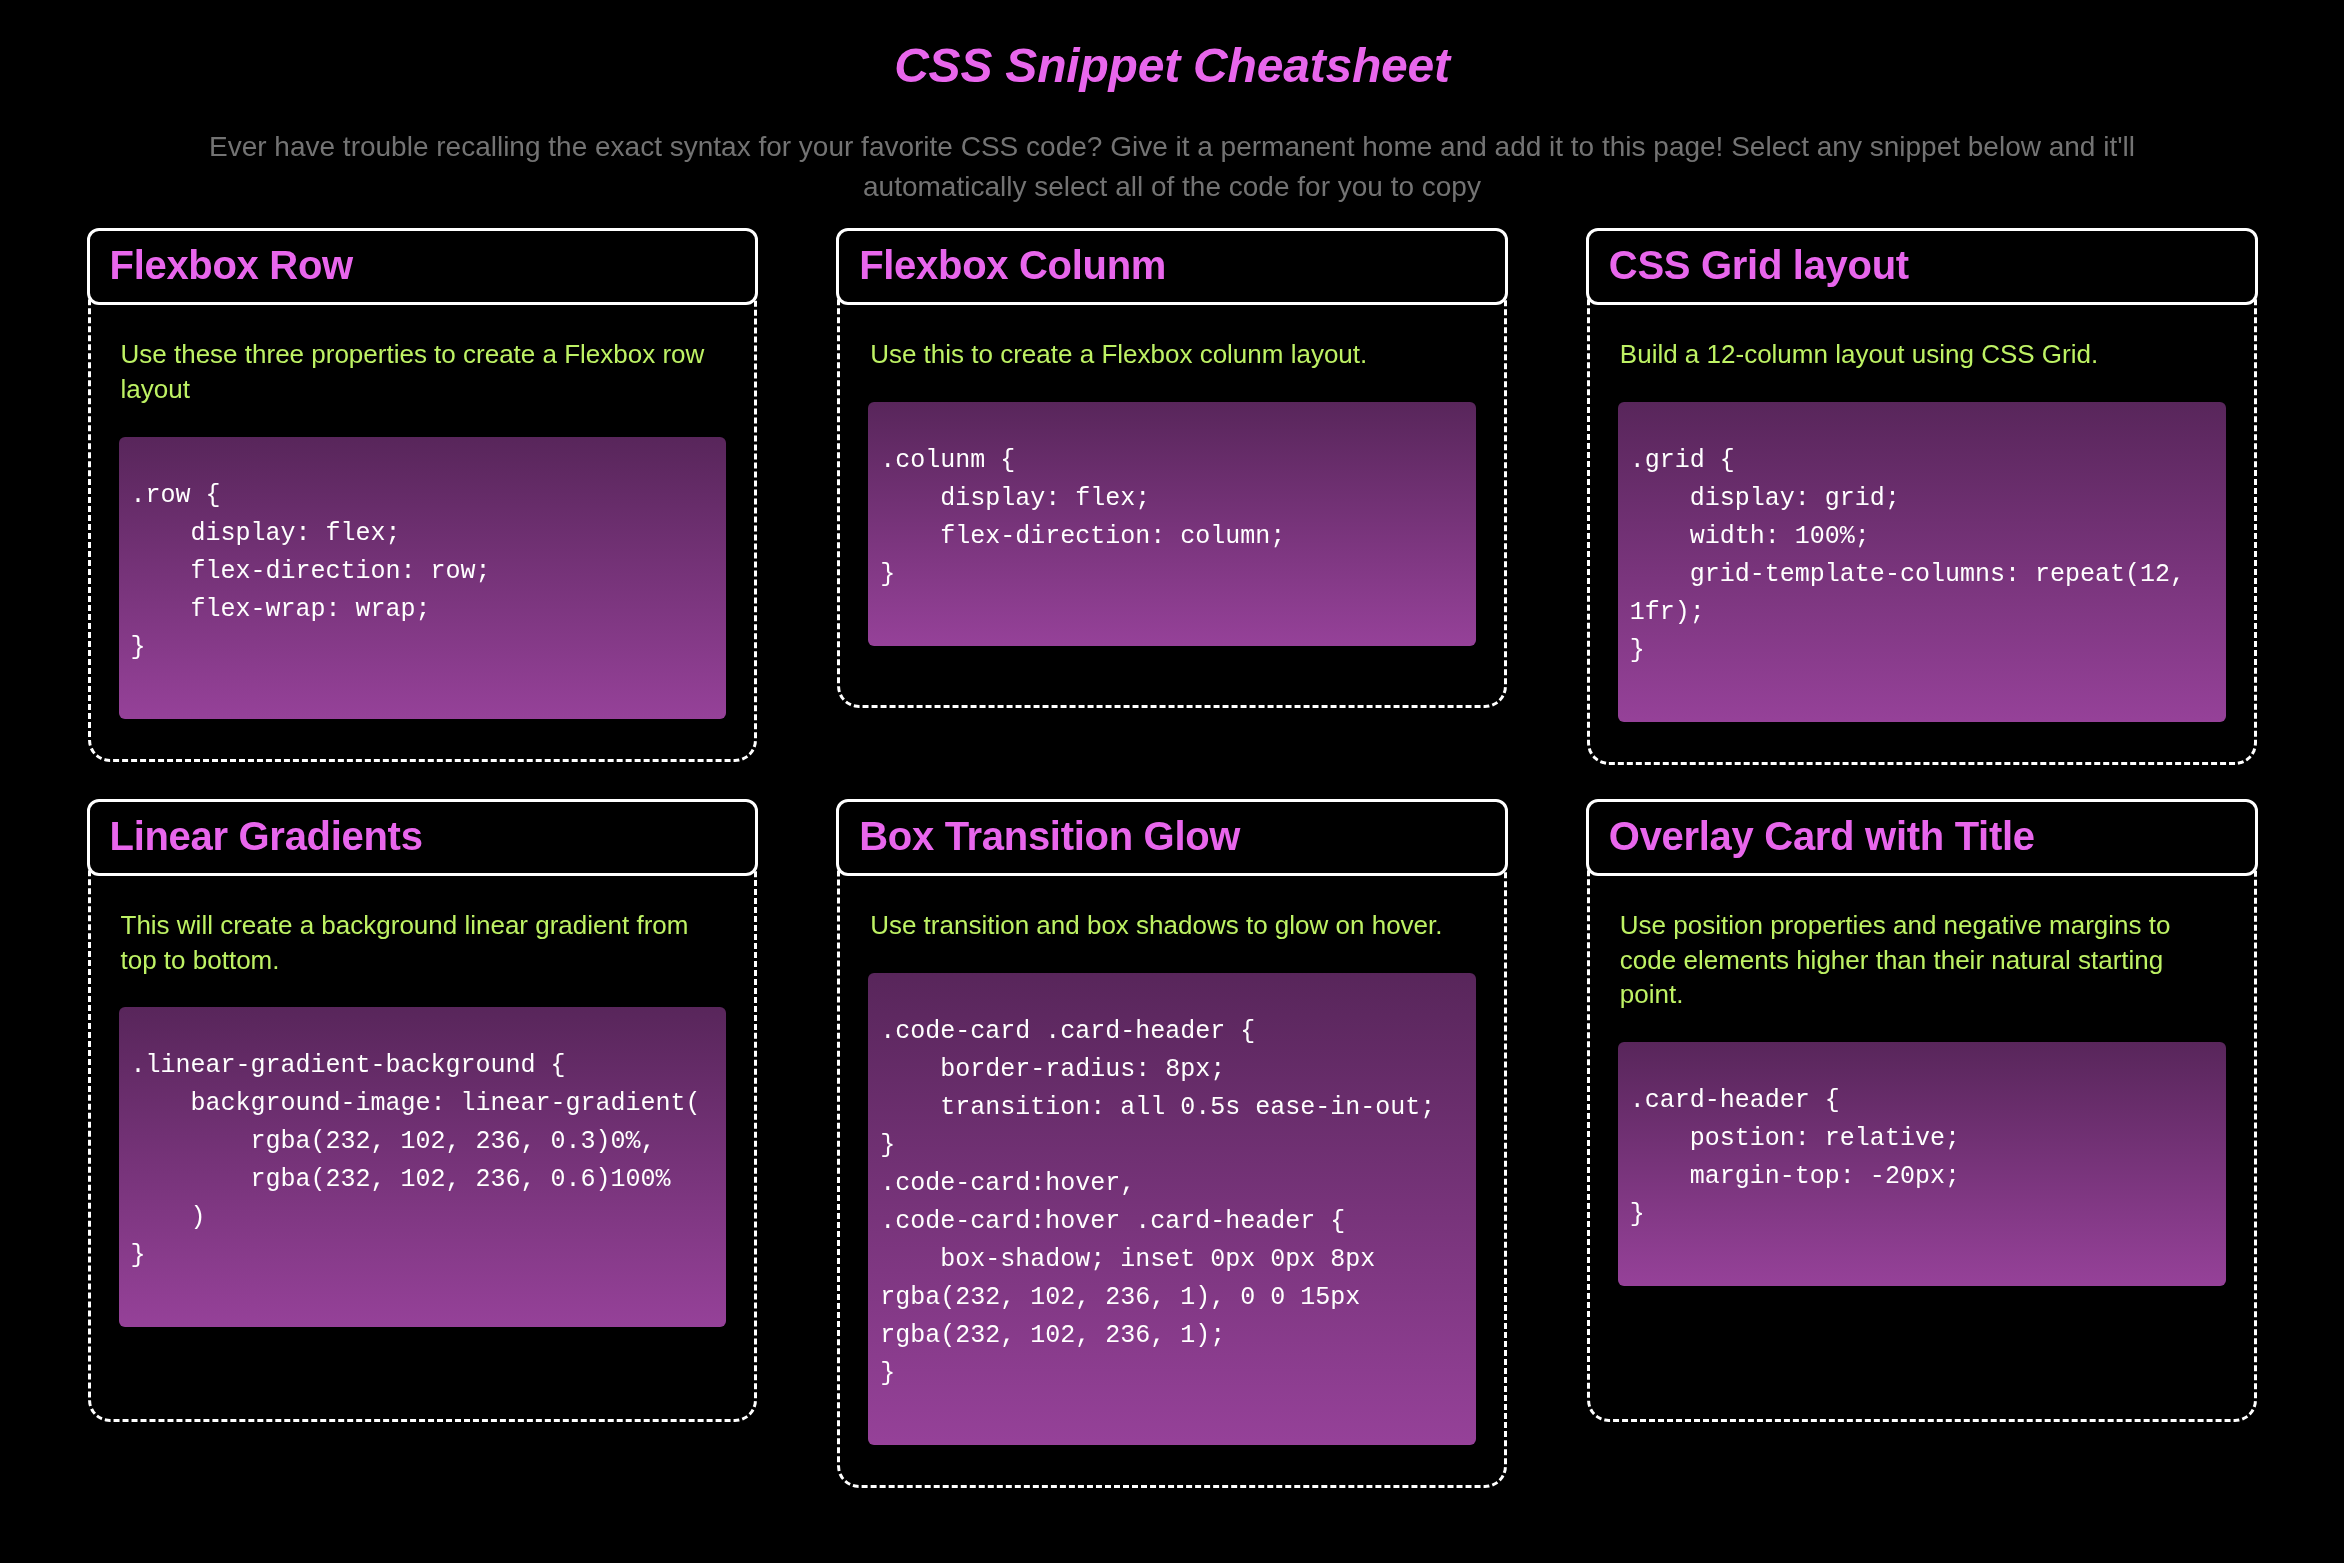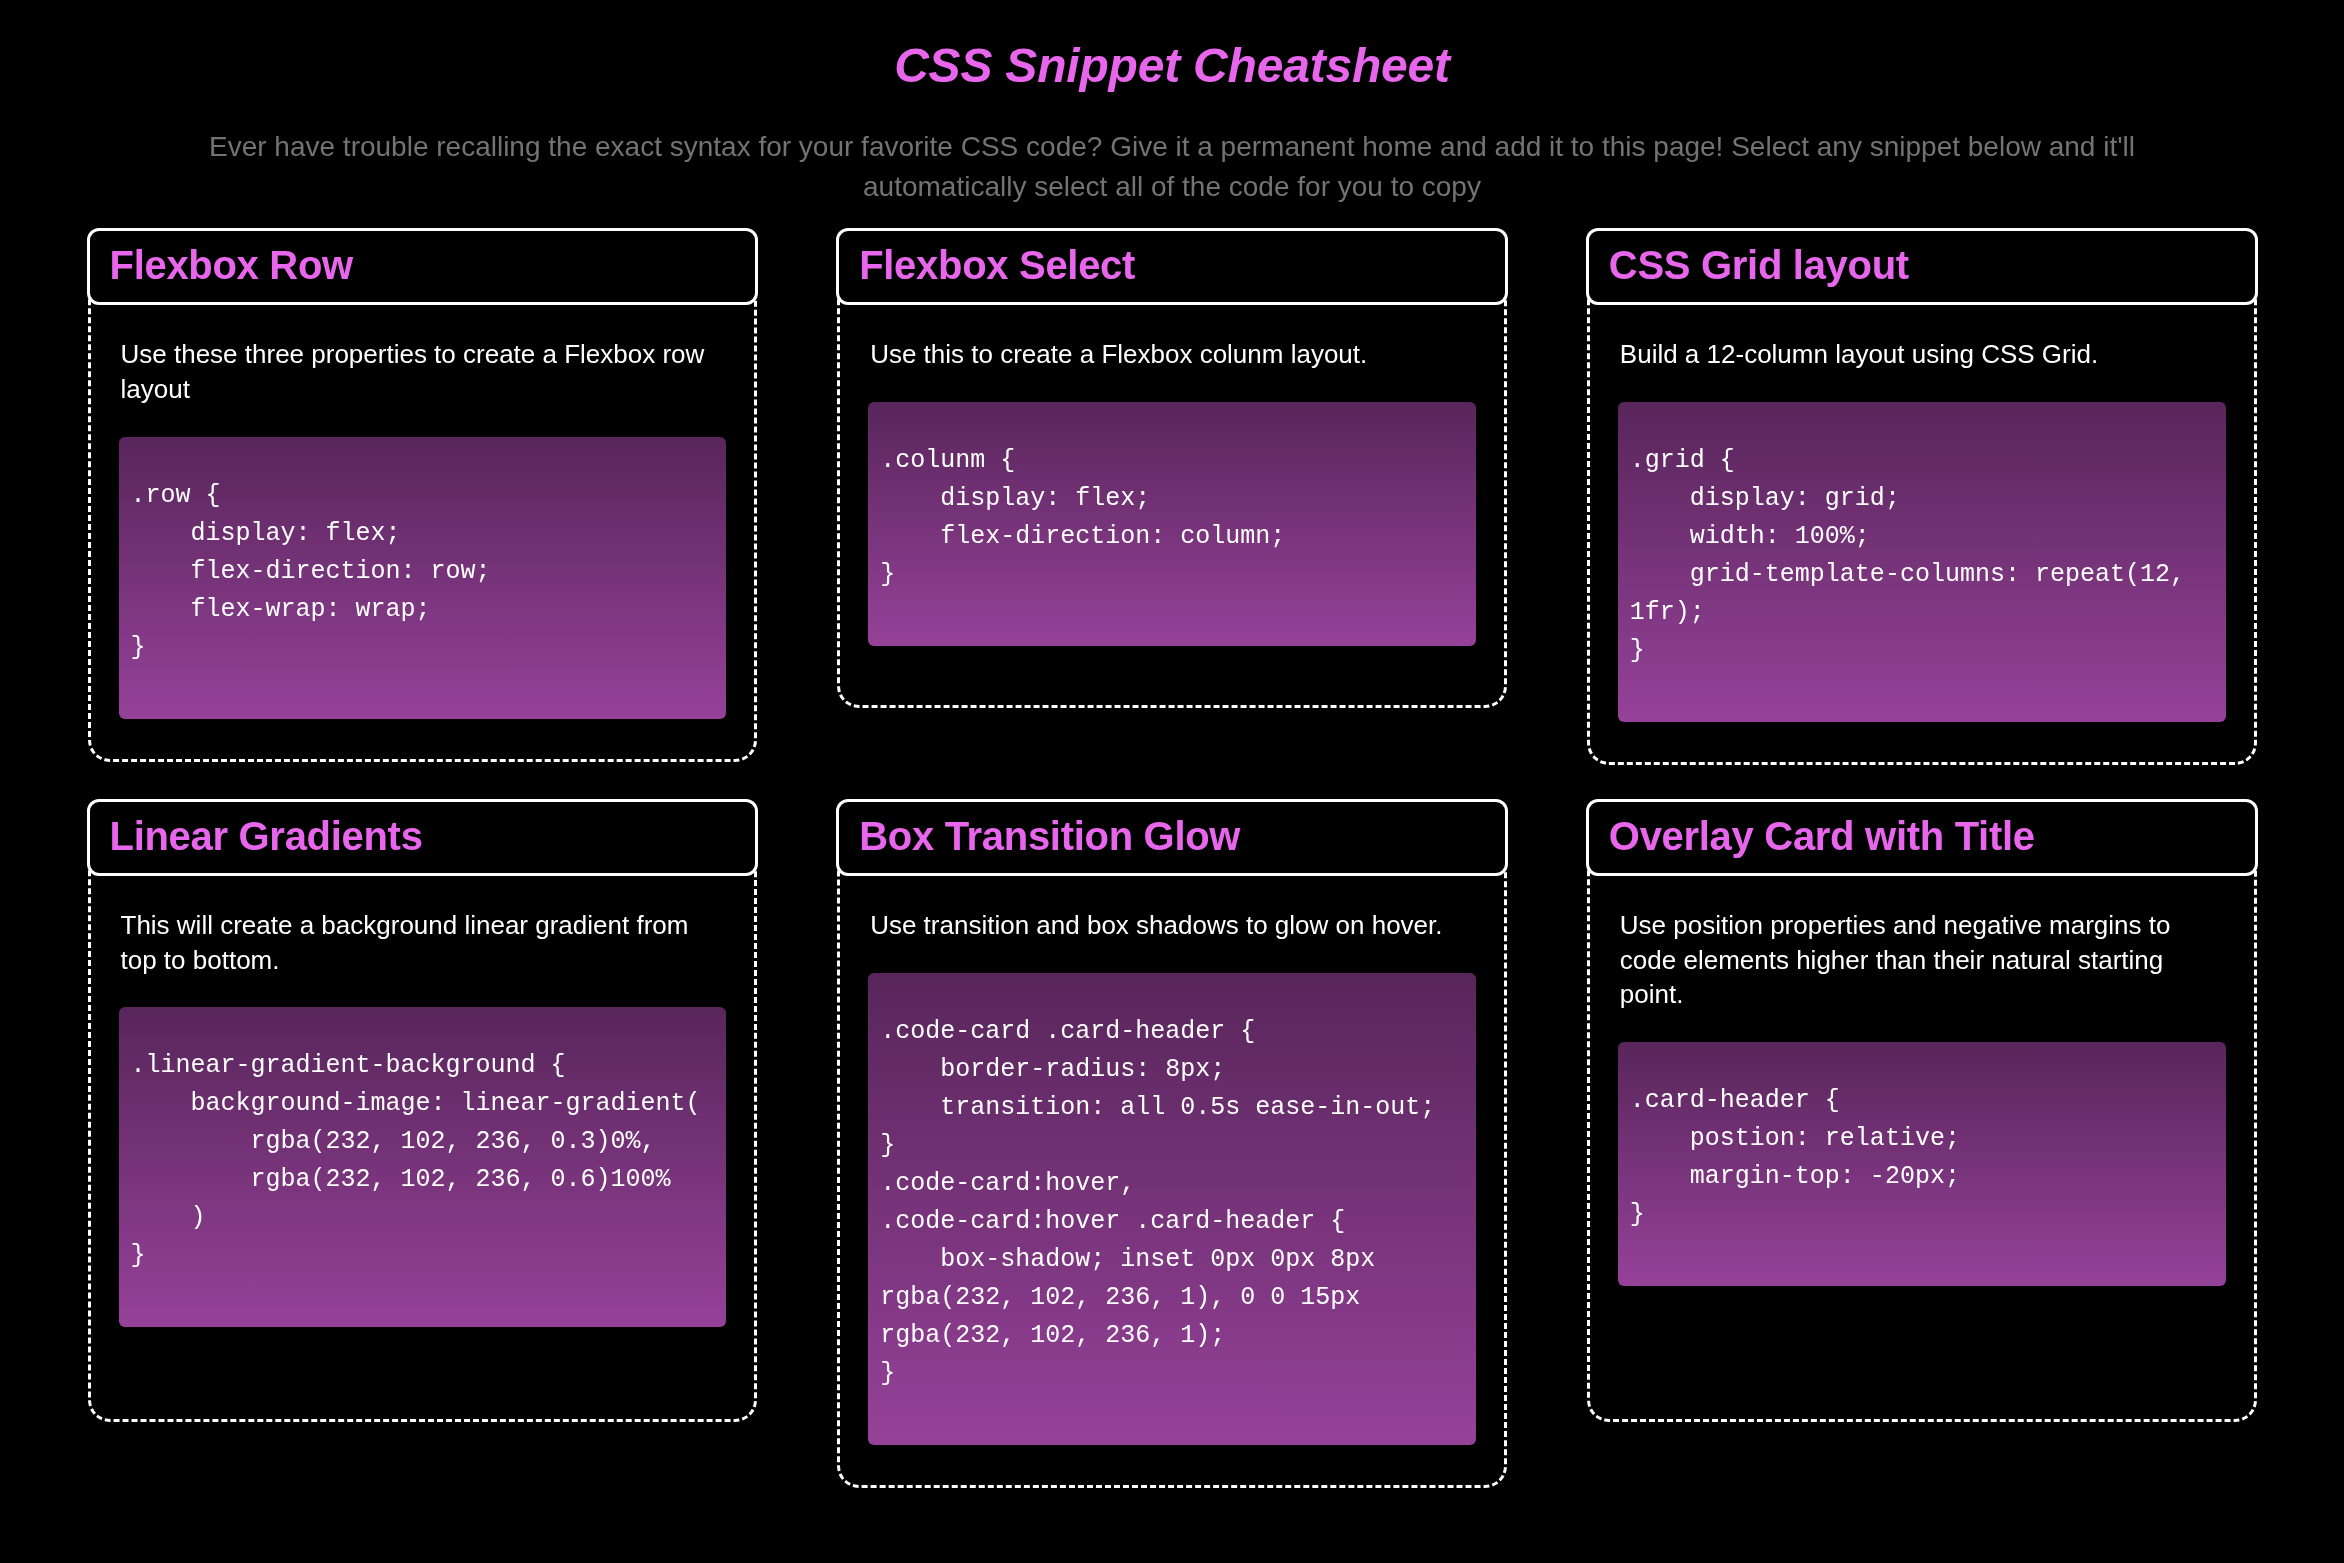--- a/index.html
+++ b/index.html
@@ -83,21 +83,21 @@
   }
   .card-header-title {
     color: #e866ec;
     font-size: 40px;
     font-weight: bold;
     line-height: 1.18;
     letter-spacing: -0.3px;
   }
 
   .card-desc {
-    color: #ffffff;
+    color: #bef264;
     font-size: 26px;
     line-height: 1.33;
     margin: 32px 0 0 0;
     padding: 0 2px;
   }
 
   .code-block {
     margin: 30px 0 0 0;
     border-radius: 6px;
     background-image: linear-gradient(to bottom,
@@ -152,21 +152,21 @@
         <pre>.row {
     display: flex;
     flex-direction: row;
     flex-wrap: wrap;
 }</pre>
       </div>
     </section>
 
     <section class="code-card">
       <div class="card-header">
-        <div class="card-header-title">Flexbox Select</div>
+        <div class="card-header-title">Flexbox Colunm</div>
       </div>
       <p class="card-desc">Use this to create a Flexbox colunm layout.</p>
       <div class="code-block">
         <pre>.colunm {
     display: flex;
     flex-direction: column;
 }</pre>
       </div>
     </section>
 

